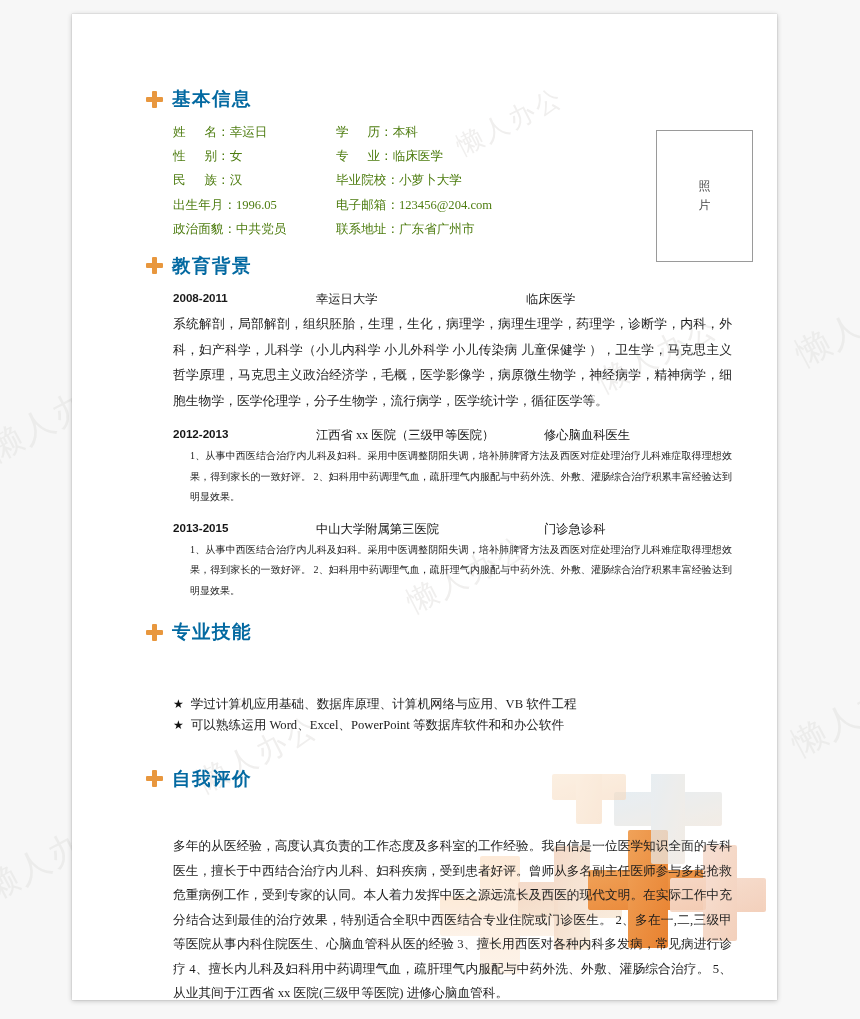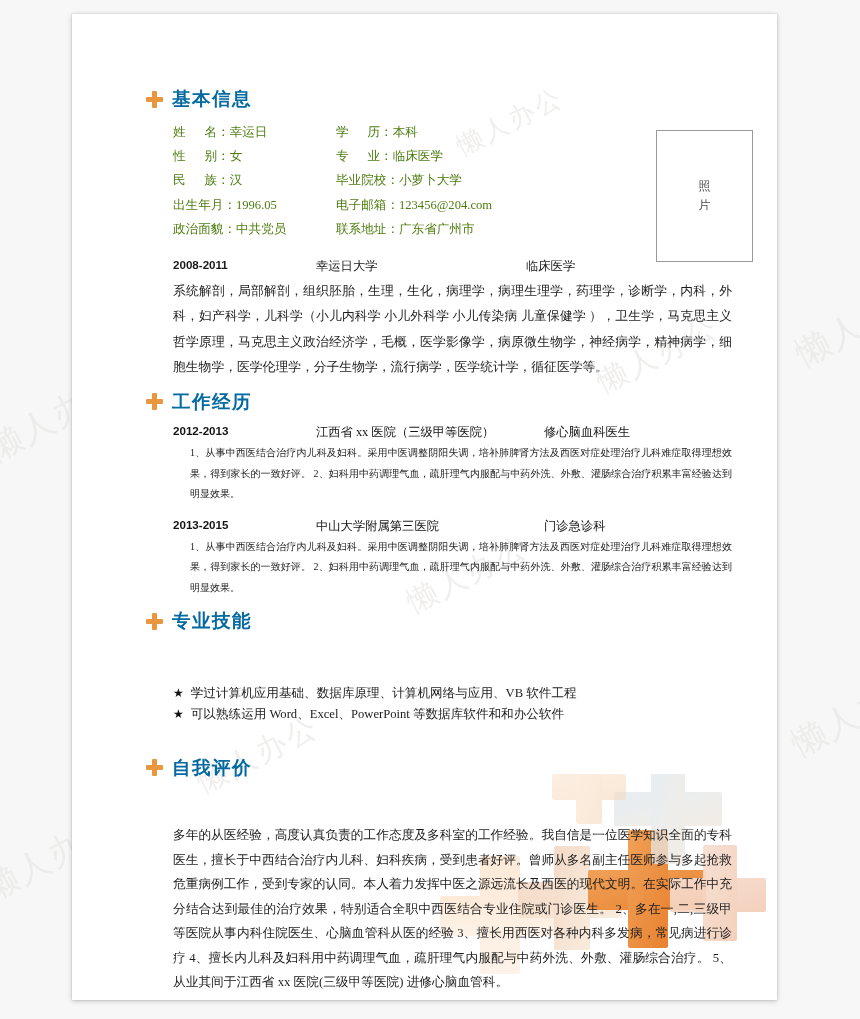--- a/index.html
+++ b/index.html
@@ -340,35 +340,35 @@
           <span class="info-cell-right">
             <span class="lbl">联系地址：</span>
             <span class="val">广东省广州市</span>
           </span>
         </div>
 
       </div>
     </div>
 
     <div style="margin-top:15px;">
+      <div class="section-head">
+        <span class="plus-icon"></span>
+        <span class="section-title">教育背景</span>
+      </div>
       <div class="body-block">
         <div class="ed-line">
           <span class="ed-years">2008-2011</span>
           <span class="ed-school">幸运日大学</span>
           <span class="ed-major">临床医学</span>
         </div>
         <div class="para">系统解剖，局部解剖，组织胚胎，生理，生化，病理学，病理生理学，药理学，诊断学，内科，外科，妇产科学，儿科学（小儿内科学 小儿外科学 小儿传染病 儿童保健学 ），卫生学，马克思主义哲学原理，马克思主义政治经济学，毛概，医学影像学，病原微生物学，神经病学，精神病学，细胞生物学，医学伦理学，分子生物学，流行病学，医学统计学，循征医学等。</div>
       </div>
     </div>
 
     <div style="margin-top:12px;">
-      <div class="section-head">
-        <span class="plus-icon"></span>
-        <span class="section-title">工作经历</span>
-      </div>
       <div class="body-block">
 
         <div class="job">
           <div class="job-line">
             <span class="job-years">2012-2013</span>
             <span class="job-org">江西省 xx 医院（三级甲等医院）</span>
             <span class="job-role">修心脑血科医生</span>
           </div>
           <div class="job-desc">1、从事中西医结合治疗内儿科及妇科。采用中医调整阴阳失调，培补肺脾肾方法及西医对症处理治疗儿科难症取得理想效果，得到家长的一致好评。   2、妇科用中药调理气血，疏肝理气内服配与中药外洗、外敷、灌肠综合治疗积累丰富经验达到明显效果。</div>
         </div>
@@ -378,21 +378,21 @@
             <span class="job-years">2013-2015</span>
             <span class="job-org">中山大学附属第三医院</span>
             <span class="job-role">门诊急诊科</span>
           </div>
           <div class="job-desc">1、从事中西医结合治疗内儿科及妇科。采用中医调整阴阳失调，培补肺脾肾方法及西医对症处理治疗儿科难症取得理想效果，得到家长的一致好评。   2、妇科用中药调理气血，疏肝理气内服配与中药外洗、外敷、灌肠综合治疗积累丰富经验达到明显效果。</div>
         </div>
 
       </div>
     </div>
 
-    <div style="margin-top:14px;">
+    <div style="margin-top:22px;">
       <div class="section-head">
         <span class="plus-icon"></span>
         <span class="section-title">专业技能</span>
       </div>
       <div class="body-block skill-list">
         <div class="skill-item">
           <span class="star">★</span>
           <span>学过计算机应用基础、数据库原理、计算机网络与应用、VB 软件工程</span>
         </div>
         <div class="skill-item">

